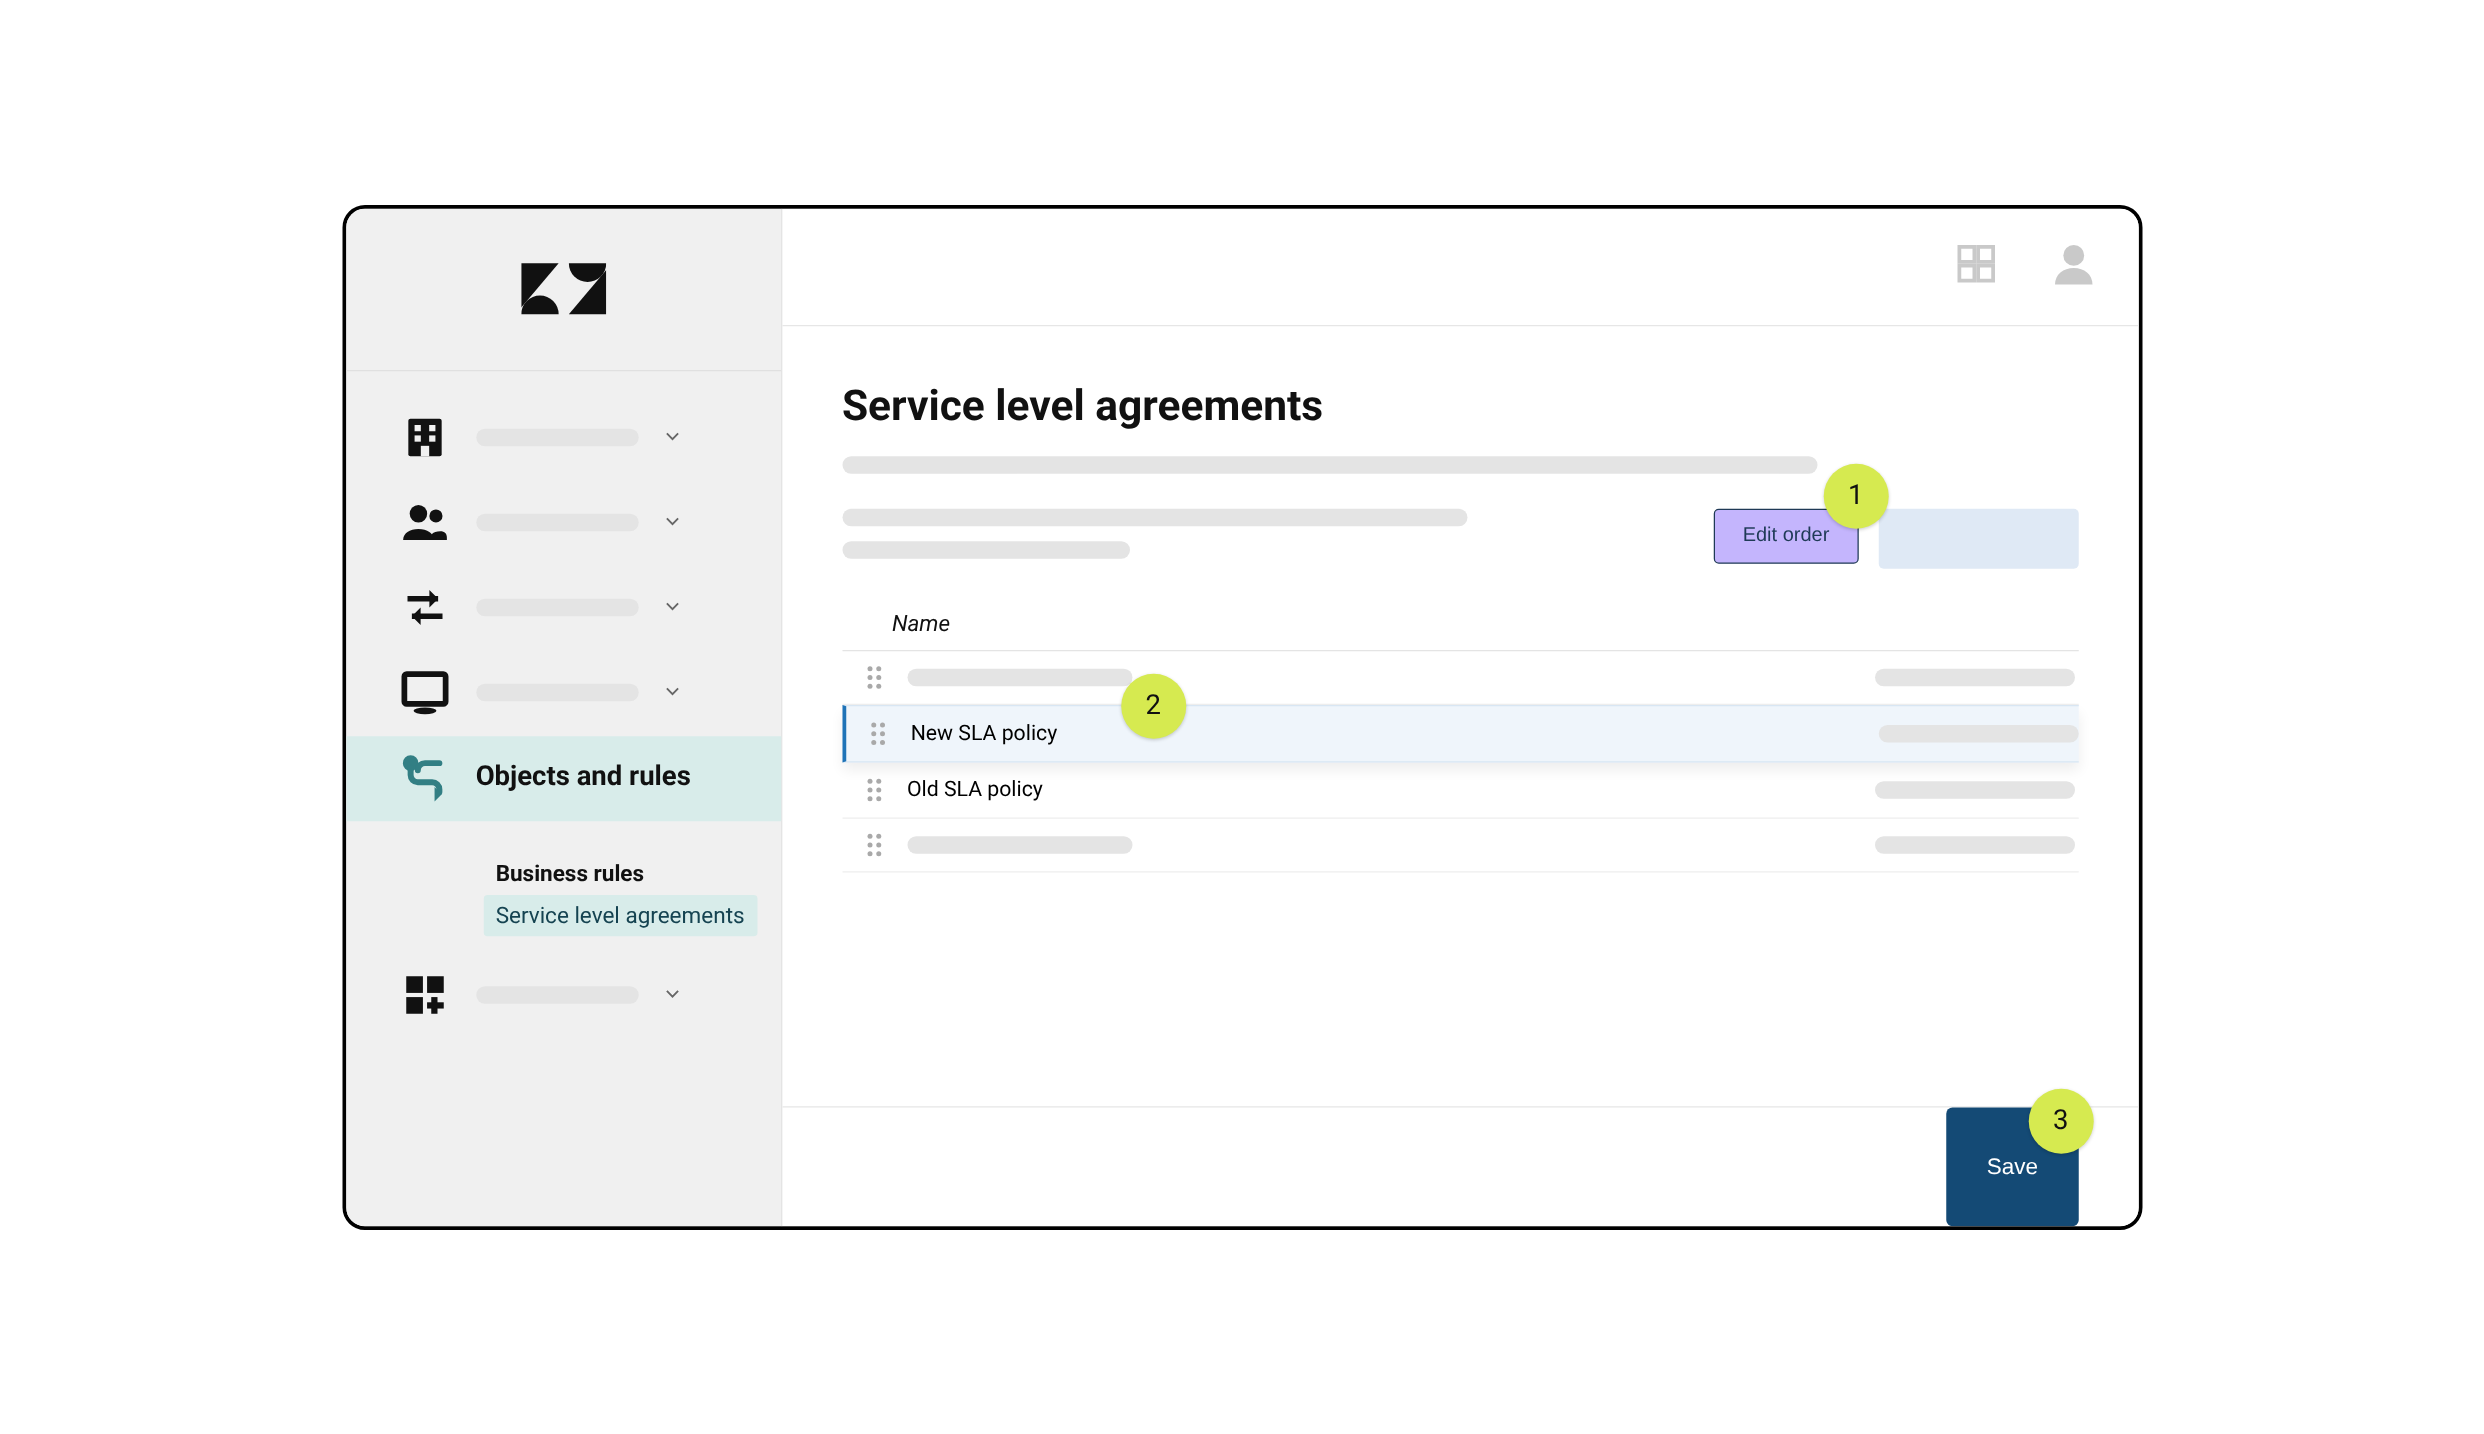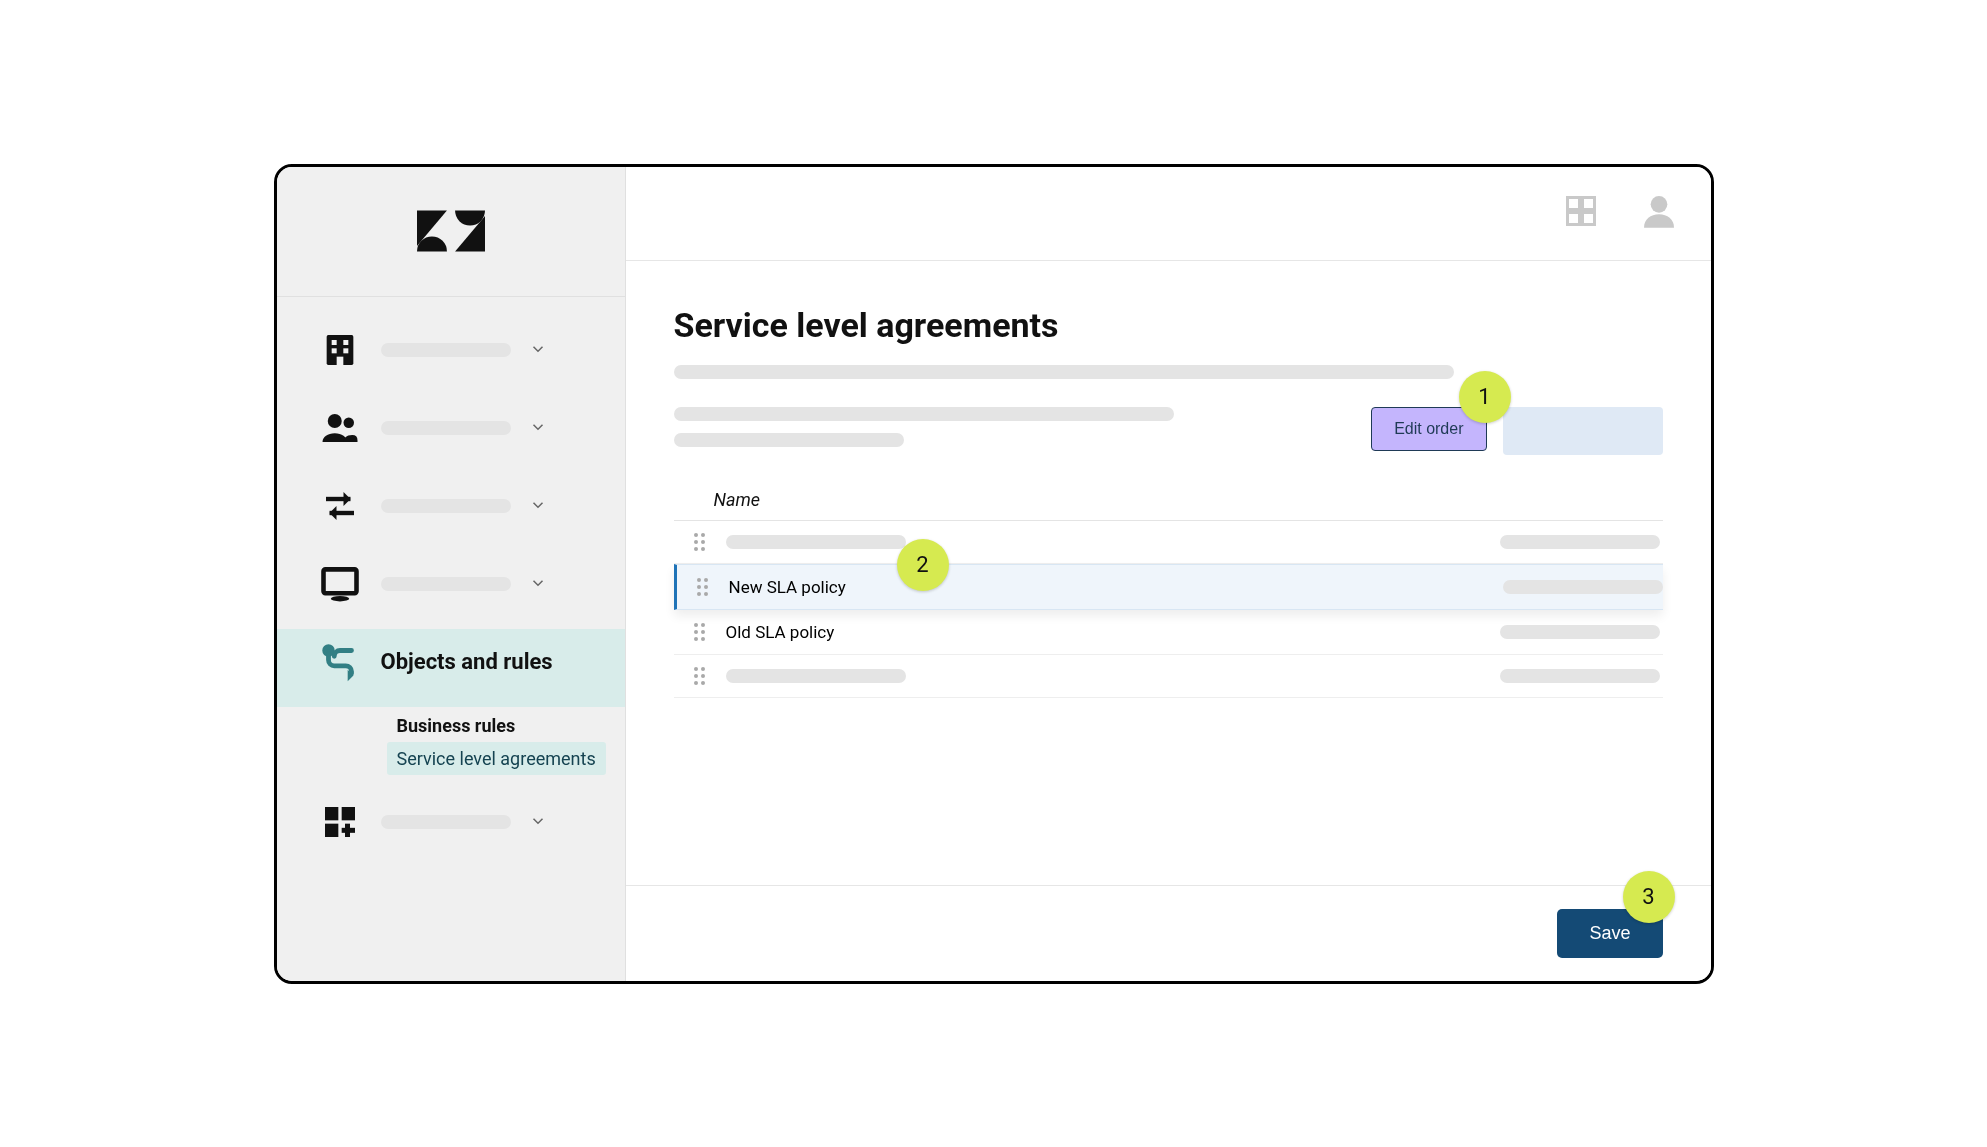--- a/index.html
+++ b/index.html
@@ -33,21 +33,21 @@
     display: flex;
     align-items: center;
     justify-content: center;
     border-bottom: 1px solid #e0e0e0;
   }
   .logo-area svg { width: 68px; height: 68px; }
   .nav { padding-top: 20px; }
   .nav-item {
     display: flex;
     align-items: center;
-    padding: 10px 18px 22px 40px;
+    padding: 10px 18px 12px 40px;
     gap: 18px;
     cursor: pointer;
   }
   .nav-item.active {
     background: #d8ecea;
   }
   .nav-icon {
     width: 46px;
     height: 46px;
     display: flex;
@@ -71,20 +71,21 @@
     color: #111;
   }
   .nav-chevron {
     width: 20px;
     height: 20px;
     color: #666;
     flex-shrink: 0;
   }
   .sub-items {
     padding: 2px 0 14px 110px;
+    margin-top: 24px;
   }
   .sub-item {
     font-size: 18px;
     padding: 6px 10px;
     color: #111;
     cursor: pointer;
     display: inline-block;
   }
   .sub-item.bold { font-weight: 700; }
   .sub-item.active {
@@ -208,21 +209,20 @@
     flex: 0 0 460px;
     font-size: 17px;
     color: #000000;
   }
   .cell-name .skel { width: 180px; height: 14px; }
   .cell-extra .skel { width: 160px; height: 14px; margin-left: 300px; }
   .footer {
     height: 96px;
     border-top: 1px solid #e6e6e6;
     display: flex;
-    align-items: center;
     justify-content: flex-end;
     padding: 0 48px;
   }
   .btn-primary {
     background: #144a75;
     color: #fff;
     font-size: 18px;
     border: none;
     padding: 14px 32px;
     border-radius: 5px;

